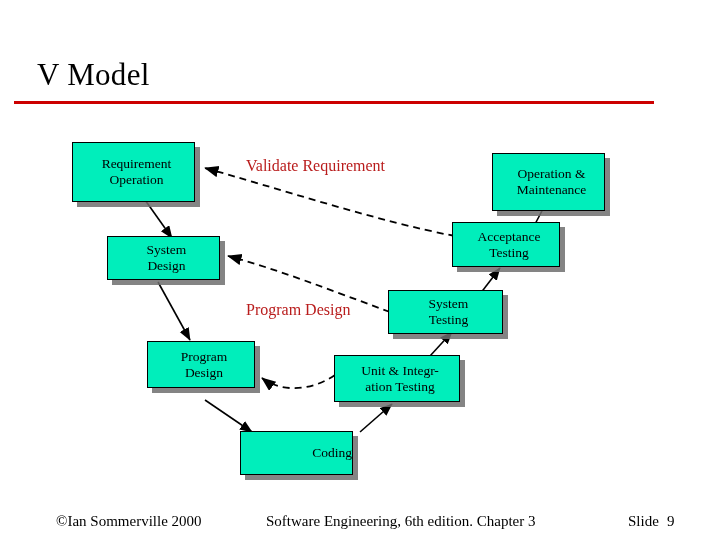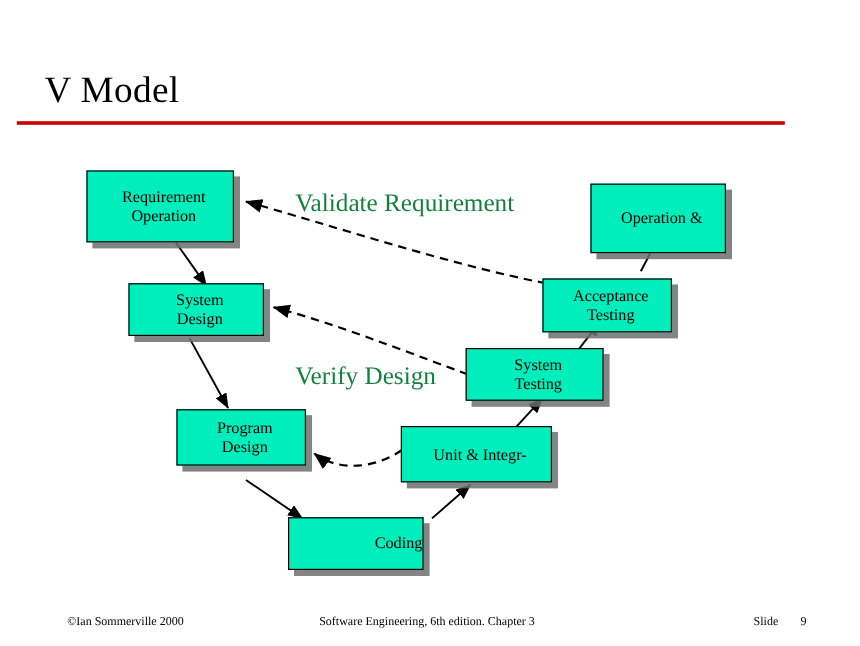--- a/index.html
+++ b/index.html
@@ -40,35 +40,35 @@
     align-items:center;
     justify-content:center;
     box-sizing:border-box;
     box-shadow:5px 5px 0 0 rgba(110,110,110,0.85);
     z-index:3;
   }
   .box span{display:block;width:100%;padding:0 3px;}
 
   .label{
     position:absolute;
-    font-size:21px;
-    color:#15803d;
+    font-size:16px;
+    color:#b91c1c;
     white-space:nowrap;
     z-index:4;
   }
 
   svg.overlay{
     position:absolute;left:0;top:0;width:717px;height:538px;
     z-index:2;
     pointer-events:none;
   }
 
   .footer{
     position:absolute;
-    font-size:10px;
+    font-size:15px;
     color:#000000;
     white-space:nowrap;
   }
   .footer.left{left:56px;top:513px;}
   .footer.center{left:266px;top:513px;}
   .footer.right{left:628px;top:513px;}
   .footer.num{left:667px;top:513px;}
 </style>
 </head>
 <body>
@@ -122,44 +122,46 @@
 
   <div class="box" style="left:240px;top:431px;width:113px;height:44px;text-align:right;">
     <span>
       <span style="display: block;">Coding</span>
     </span>
   </div>
 
   <div class="box" style="left:334px;top:355px;width:126px;height:47px;">
     <span>
       <span style="display: block;">Unit &amp; Integr-</span>
+      <span style="display: block;">ation Testing</span>
     </span>
   </div>
 
   <div class="box" style="left:388px;top:290px;width:115px;height:44px;">
     <span>
       <span style="display: block;">System</span>
       <span style="display: block;">Testing</span>
     </span>
   </div>
 
-  <div class="box" style="left:452px;top:232px;width:108px;height:45px;text-align:center;">
+  <div class="box" style="left:452px;top:222px;width:108px;height:45px;text-align:center;">
     <span>
       <span style="display: block;">Acceptance</span>
       <span style="display: block;">Testing</span>
     </span>
   </div>
 
   <div class="box" style="left:492px;top:141px;width:113px;height:58px;margin-top:12px;">
     <span>
       <span style="display: block;">Operation &amp;</span>
+      <span style="display: block;">Maintenance</span>
     </span>
   </div>
 
   <div class="label" style="left:246px;top:157px;">Validate Requirement</div>
-  <div class="label" style="left:246px;top:301px;">Verify Design</div>
+  <div class="label" style="left:246px;top:301px;">Program Design</div>
 
   <div class="footer left">©Ian Sommerville 2000</div>
   <div class="footer center">Software Engineering, 6th edition. Chapter 3</div>
   <div class="footer right">Slide</div>
   <div class="footer num">9</div>
 
 </div>
 
 </body></html>

